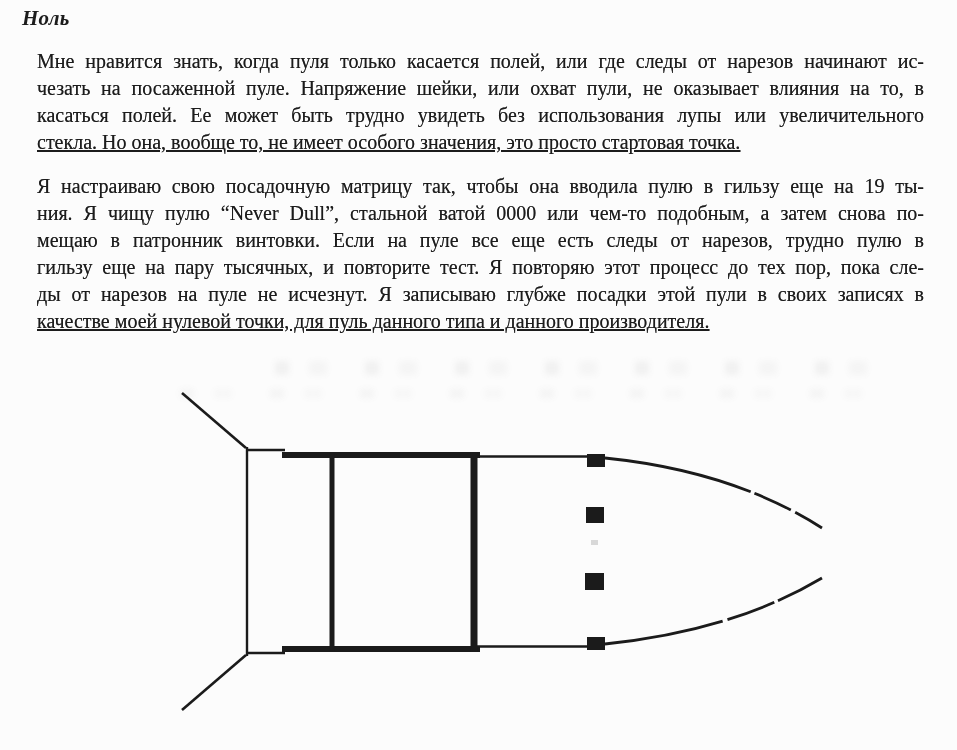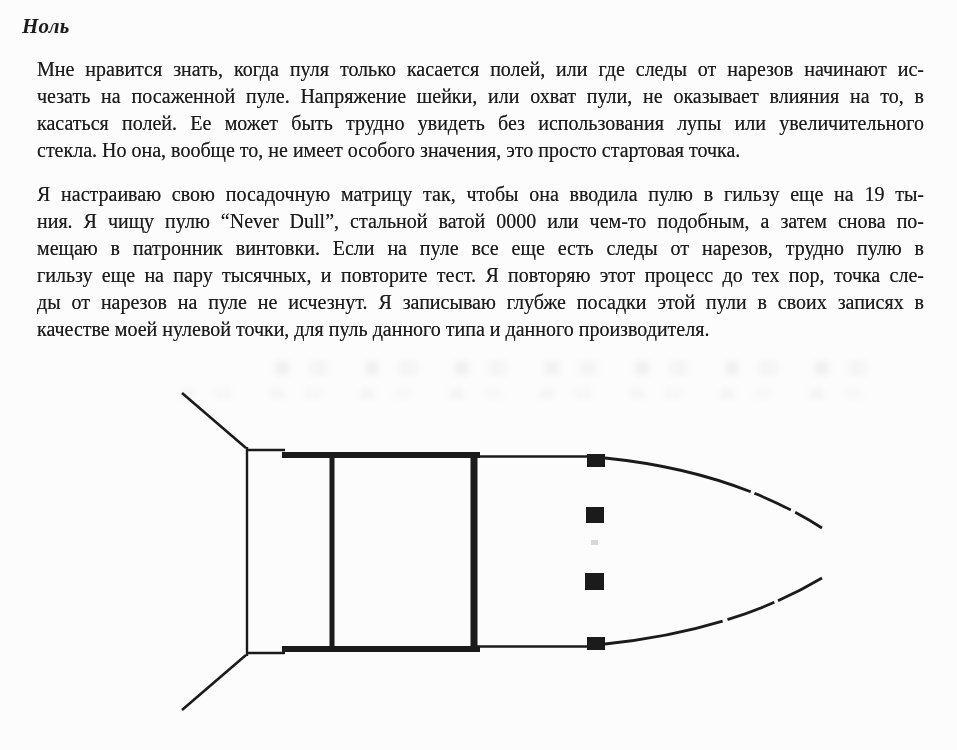--- a/index.html
+++ b/index.html
@@ -18,35 +18,36 @@
   .textblock{
     position:absolute;
     left:20px;top:5px;
     width:921px;
   }
   .heading{
     font-style:italic;
     font-weight:bold;
     font-size:21px;
     line-height:26px;
-    margin:8px 0 2px 2px;
+    margin:0 0 2px 2px;
     letter-spacing:.2px;
   }
   .para{margin:17px;}
   .para + .para{margin-top:9px;}
   .tl{
     font-size:20px;
     line-height:27px;
     text-align:justify;
     text-align-last:justify;
     white-space:normal;
     text-shadow:0 0 .6px rgba(20,20,20,.65);
   }
   .tl.last{
     text-align-last:left;
+    text-decoration:underline;
   }
   
   .bleed{
     position:absolute;
     background:repeating-linear-gradient(90deg,
       rgba(120,120,120,.28) 0 14px, rgba(120,120,120,0) 14px 34px,
       rgba(120,120,120,.18) 34px 52px, rgba(120,120,120,0) 52px 90px);
     filter:blur(3px);
     opacity:.30;
     pointer-events:none;
@@ -84,21 +85,21 @@
       <div class="tl">Мне нравится знать, когда пуля только касается полей, или где следы от нарезов начинают ис-</div>
       <div class="tl">чезать на посаженной пуле. Напряжение шейки, или охват пули, не оказывает влияния на то, в</div>
       <div class="tl">касаться полей. Ее может быть трудно увидеть без использования лупы или увеличительного</div>
       <div class="tl last">стекла. Но она, вообще то, не имеет особого значения, это просто стартовая точка.</div>
     </div>
 
     <div class="para">
       <div class="tl">Я настраиваю свою посадочную матрицу так, чтобы она вводила пулю в гильзу еще на 19 ты-</div>
       <div class="tl">ния. Я чищу пулю “Never Dull”, стальной ватой 0000 или чем-то подобным, а затем снова по-</div>
       <div class="tl">мещаю в патронник винтовки. Если на пуле все еще есть следы от нарезов, трудно пулю в</div>
-      <div class="tl">гильзу еще на пару тысячных, и повторите тест. Я повторяю этот процесс до тех пор, точка сле-</div>
+      <div class="tl">гильзу еще на пару тысячных, и повторите тест. Я повторяю этот процесс до тех пор, пока сле-</div>
       <div class="tl">ды от нарезов на пуле не исчезнут. Я записываю глубже посадки этой пули в своих записях в</div>
       <div class="tl last">качестве моей нулевой точки, для пуль данного типа и данного производителя.</div>
     </div>
   </div>
 
   <div class="bleed b1"></div>
   <div class="bleed b2"></div>
 
   <div class="figure">
     <svg width="660" height="330" viewBox="0 0 660 330">

